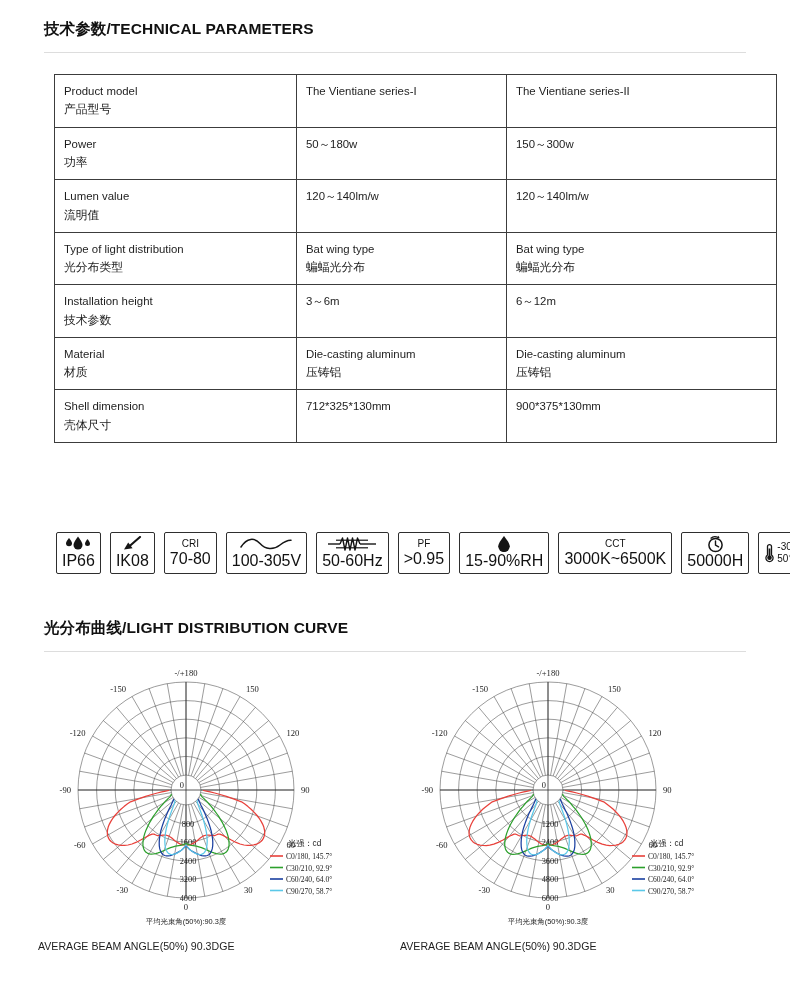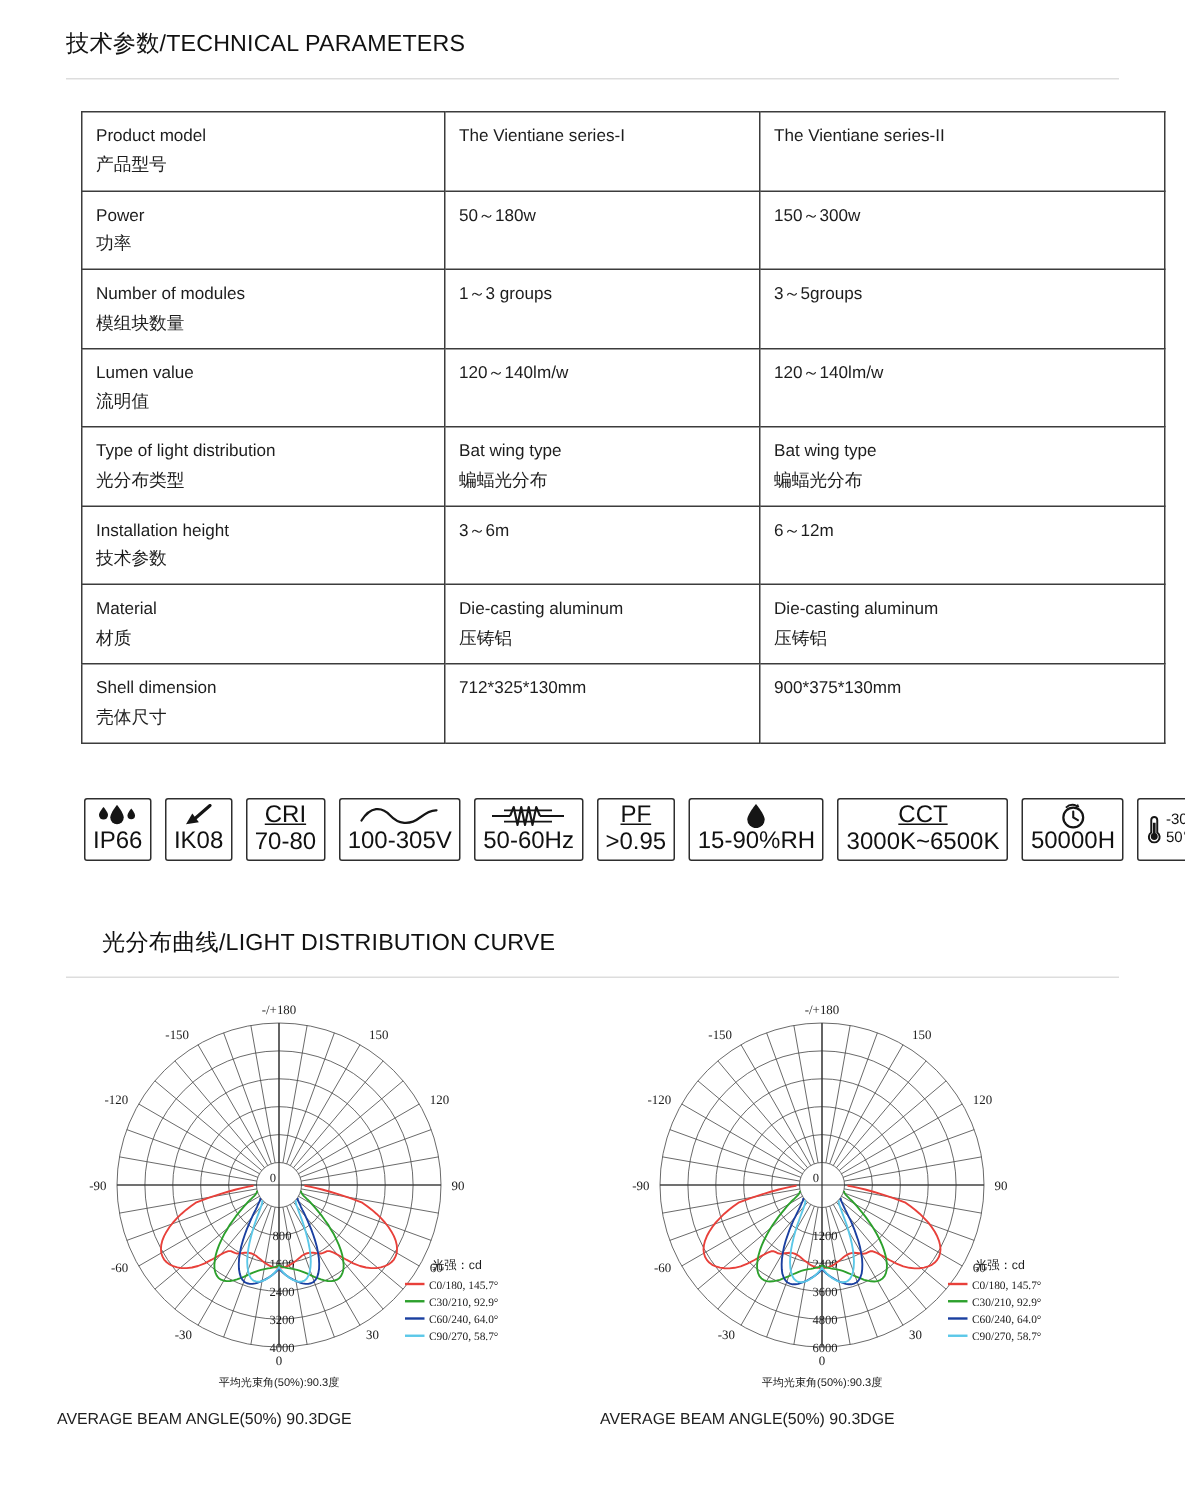--- a/index.html
+++ b/index.html
@@ -13,34 +13,34 @@
     height: 992px;
     font-family: "Liberation Sans", "DejaVu Sans", sans-serif;
     color: #1a1a1a;
     position: relative;
     overflow: hidden;
   }
 
   
   .section-head {
     font-size: 15.5px;
-    font-weight: normal;
+    font-weight: bold;
     color: #111111;
     letter-spacing: 0.1px;
     white-space: nowrap;
   }
   .rule {
     height: 1px;
     background: #dddddd;
   }
 
   #tech-head { position: absolute; left: 44px; top: 19px; }
   #tech-rule { position: absolute; left: 44px; top: 52px; width: 702px; }
 
-  #curve-head { position: absolute; left: 44px; top: 618px; margin-left: 24px; }
+  #curve-head { position: absolute; left: 44px; top: 618px; }
   #curve-rule { position: absolute; left: 44px; top: 651px; width: 702px; }
 
   
   #spec-table {
     position: absolute;
     left: 54px;
     top: 74px;
     width: 692px;
     border-collapse: collapse;
     table-layout: fixed;
@@ -89,21 +89,21 @@
   .badge-row {
     flex-direction: row;
     gap: 2px;
   }
   .badge .glyph {
     display: flex;
     align-items: center;
     justify-content: center;
     height: 17px;
   }
-  .badge .b-top { font-size: 16px; text-decoration: underline; }
+  .badge .b-top { font-size: 10px; }
   .badge .b-bot { font-size: 16px; }
   .temp-lines { display: flex; flex-direction: column; font-size: 10px; line-height: 1.25; }
 
   
   .chart-block { position: absolute; top: 668px; width: 350px; height: 300px; }
   #chart-left  { left: 38px; }
   #chart-right { left: 400px; }
   .chart-svg { display: block; }
   .chart-caption {
     position: absolute;
@@ -145,32 +145,20 @@
       <tr>
         <td>
           <span class="cell-en">Power</span>
           <span class="cell-cn">功率</span>
         </td>
         <td>
           <span class="cell-en">50～180w</span>
         </td>
         <td>
           <span class="cell-en">150～300w</span>
-        </td>
-      </tr>
-      <tr>
-        <td>
-          <span class="cell-en">Number of modules</span>
-          <span class="cell-cn">模组块数量</span>
-        </td>
-        <td>
-          <span class="cell-en">1～3 groups</span>
-        </td>
-        <td>
-          <span class="cell-en">3～5groups</span>
         </td>
       </tr>
       <tr>
         <td>
           <span class="cell-en">Lumen value</span>
           <span class="cell-cn">流明值</span>
         </td>
         <td>
           <span class="cell-en">120～140lm/w</span>
         </td>

